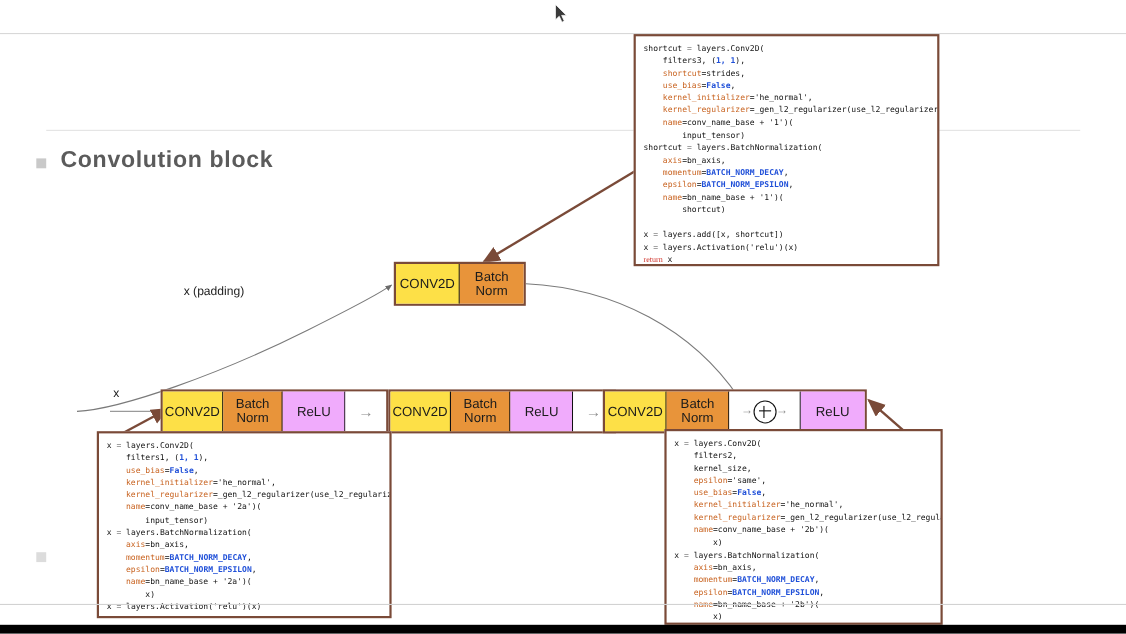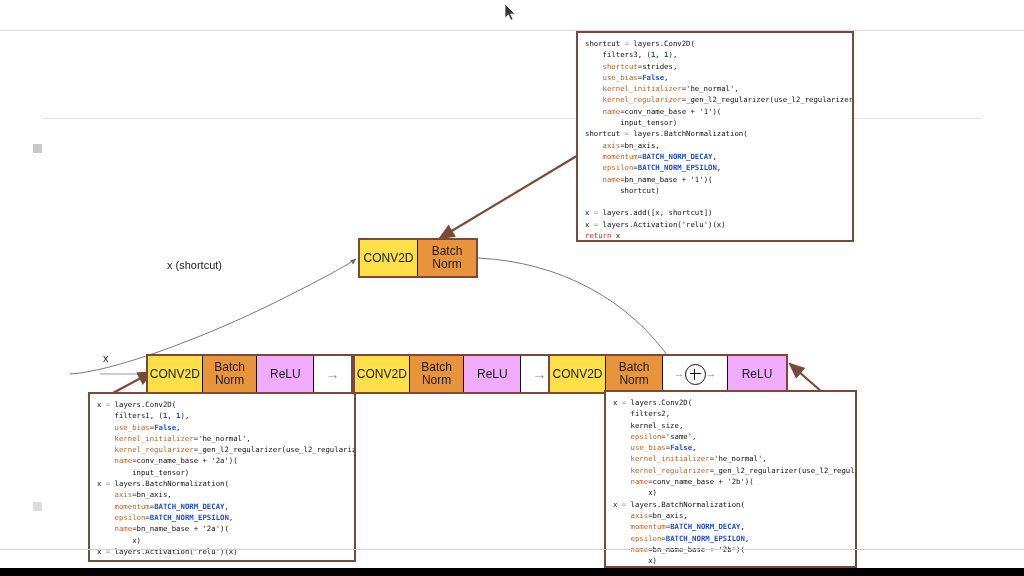--- a/index.html
+++ b/index.html
@@ -55,41 +55,42 @@
   .plus::after{top:4px;left:8.2px;height:11px;width:1.6px;}
 
   
   .codebox{
     position:absolute;border:2px solid #7a4a38;background:#fff;box-sizing:border-box;
     font-family:"DejaVu Sans Mono",monospace;font-size:7.3px;line-height:1.55;
     color:#111;padding:5px 7px;overflow:hidden;white-space:pre;
   }
   .codebox .kw{color:#c8621f;}
   .codebox .bl{color:#1f4fd8;font-weight:bold;}
-  .codebox .rt{color:#d0342c;}
+  .codebox .rt{color:#d0342c;font-family:Liberation Serif, serif;}
   .codebox .op{color:#888;}
 
   
   .conn{position:absolute;left:0;top:0;width:1024px;height:576px;pointer-events:none;}
 
   .lbl{position:absolute;font-size:11px;color:#222;white-space:nowrap;}
 </style>
 </head>
 <body>
 
 <div class="slide">
 
   <div class="topline"></div>
 
   <svg class="cursor" viewBox="0 0 12 18">
     <polygon points="0,0 0,14 3.4,10.8 5.9,16.2 8,15.2 5.6,10 10,10" fill="#3a3a3a" stroke="#fff" stroke-width="0.7"></polygon>
   </svg>
 
   <div class="title-rule"></div>
   <div class="bullet-sq b1"></div>
+  <div class="subhead">Convolution  block</div>
   <div class="bullet-sq b2"></div>
 
   <svg class="conn">
     <defs>
       <marker id="ahGray" markerWidth="7" markerHeight="7" refX="5.6" refY="2.6" orient="auto">
         <path d="M0,0 L6,2.6 L0,5.2 z" fill="#6b6b6b"></path>
       </marker>
       <marker id="ahBrown" markerWidth="9" markerHeight="9" refX="6.5" refY="3.2" orient="auto">
         <path d="M0,0 L7.5,3.2 L0,6.4 z" fill="#7a4a38"></path>
       </marker>
@@ -101,21 +102,21 @@
 
     <line x1="100" y1="374" x2="146" y2="374" stroke="#9a9a9a" stroke-width="1"></line>
 
     <path d="M590,148 L440,238" fill="none" stroke="#7a4a38" stroke-width="2.2" marker-end="url(#ahBrown)"></path>
 
     <path d="M100,400 L152,372" fill="none" stroke="#7a4a38" stroke-width="2.2" marker-end="url(#ahBrown)"></path>
 
     <path d="M822,392 L790,364" fill="none" stroke="#7a4a38" stroke-width="2.2" marker-end="url(#ahBrown)"></path>
   </svg>
 
-  <div class="lbl" style="left:167px;top:259px;">x (shortcut)</div>
+  <div class="lbl" style="left:167px;top:259px;">x (padding)</div>
   <div class="lbl" style="left:103px;top:352px;">x</div>
 
   <div class="blkrow" style="left:358px;top:238px;width:120px;height:40px;">
     <div class="blk green" style="width:58px;">CONV2D</div>
     <div class="blk orange" style="width:58px;">
       <span class="two"><span>Batch</span><br><span>Norm</span></span>
     </div>
   </div>
 
   <div class="blkrow" style="left:146px;top:354px;width:207px;height:40px;">

